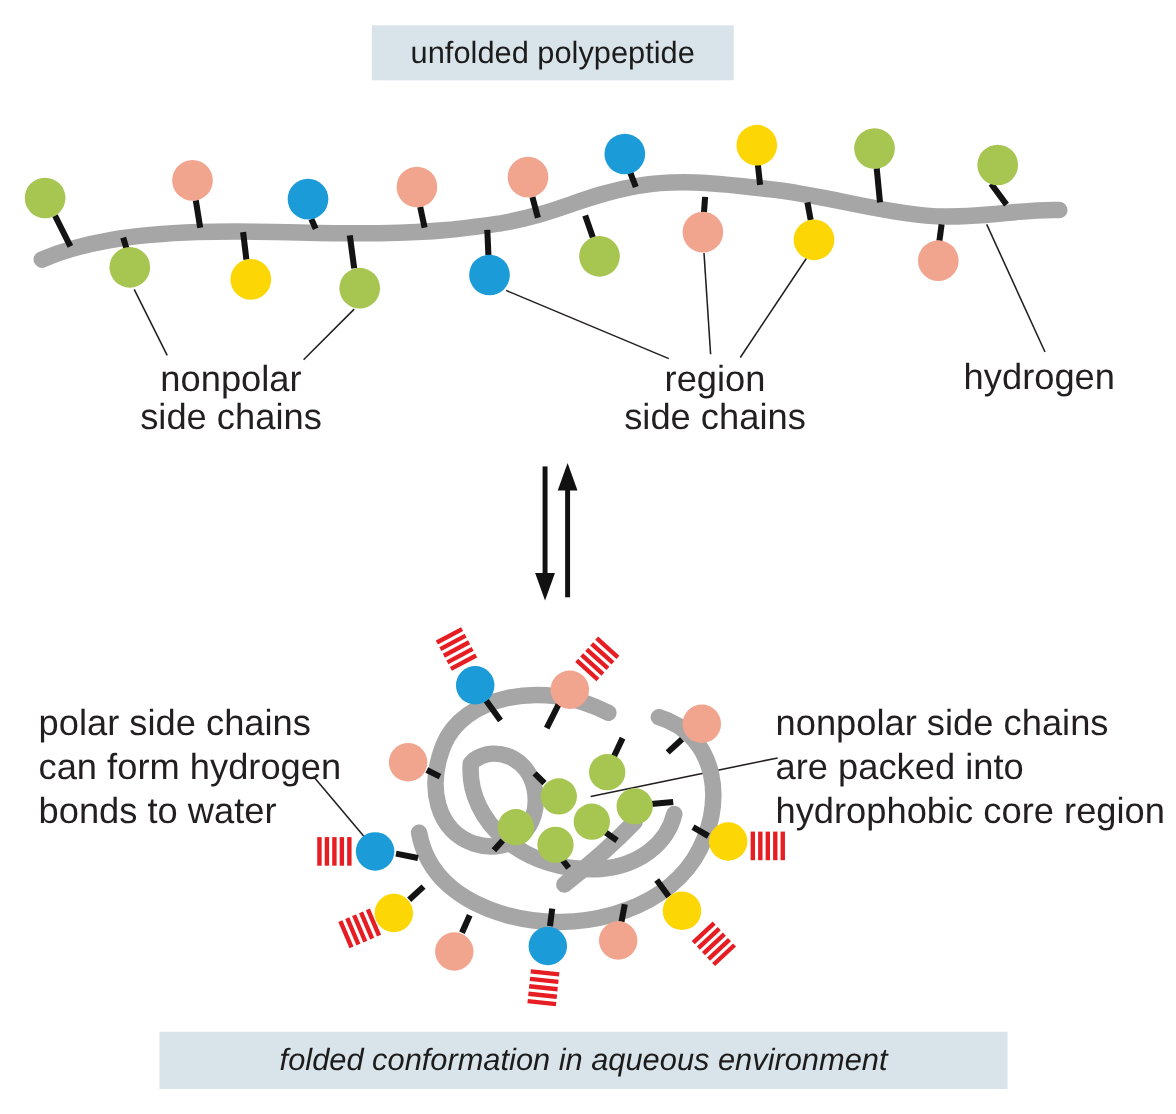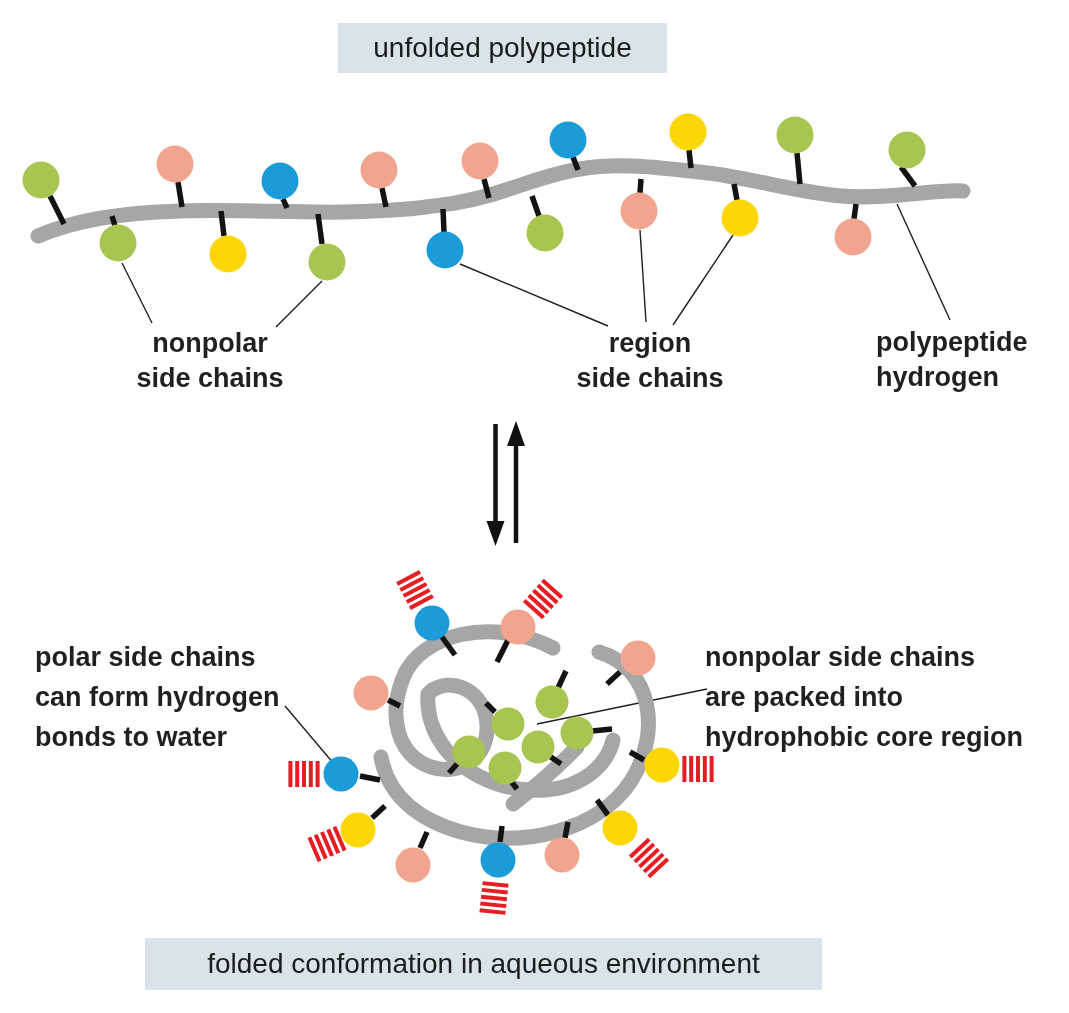--- a/index.html
+++ b/index.html
@@ -5,21 +5,21 @@
   html,body{margin:0;padding:0;background:#ffffff;}
   #stage{
     position:relative;width:1069px;height:1013px;background:#ffffff;overflow:hidden;
     font-family:"Liberation Sans", sans-serif;color:#231f20;padding-left:32px;
   }
   #art{position:absolute;left:0;top:0;}
   .titlebox{
     position:absolute;background:#d9e3ea;display:flex;align-items:center;justify-content:center;
     font-size:28px;color:#1c1c1c;
   }
-  .lbl{position:absolute;font-size:27px;line-height:35px;white-space:nowrap;font-weight:bold;}
+  .lbl{position:absolute;font-size:33px;line-height:35px;white-space:nowrap;}
   .lbl.center{text-align:center;}
   .lbl.big-lh{line-height:40px;}
 </style>
 </head>
 <body>
 
 <div id="stage">
 
   <svg id="art" width="1069" height="1013" viewBox="0 0 1069 1013">
 
@@ -181,33 +181,32 @@
     <div>nonpolar</div>
     <div>side chains</div>
   </div>
 
   <div class="lbl center" style="left:525px;top:326px;width:250px;">
     <div>region</div>
     <div>side chains</div>
   </div>
 
   <div class="lbl" style="left:876px;top:325px;">
-    <div>polypeptide</div>
     <div>hydrogen</div>
   </div>
 
   <div class="lbl big-lh" style="left:35px;top:637px;">
     <div>polar side chains</div>
     <div>can form hydrogen</div>
     <div>bonds to water</div>
   </div>
 
   <div class="lbl big-lh" style="left:705px;top:637px;">
     <div>nonpolar side chains</div>
     <div>are packed into</div>
     <div>hydrophobic core region</div>
   </div>
 
-  <div class="titlebox" style="left:145px;top:938px;width:677px;height:52px;">
+  <div class="titlebox" style="left:145px;top:938px;width:771px;height:52px;font-style:italic;">
     <span>folded conformation in aqueous environment</span>
   </div>
 
 </div>
 
 </body></html>

